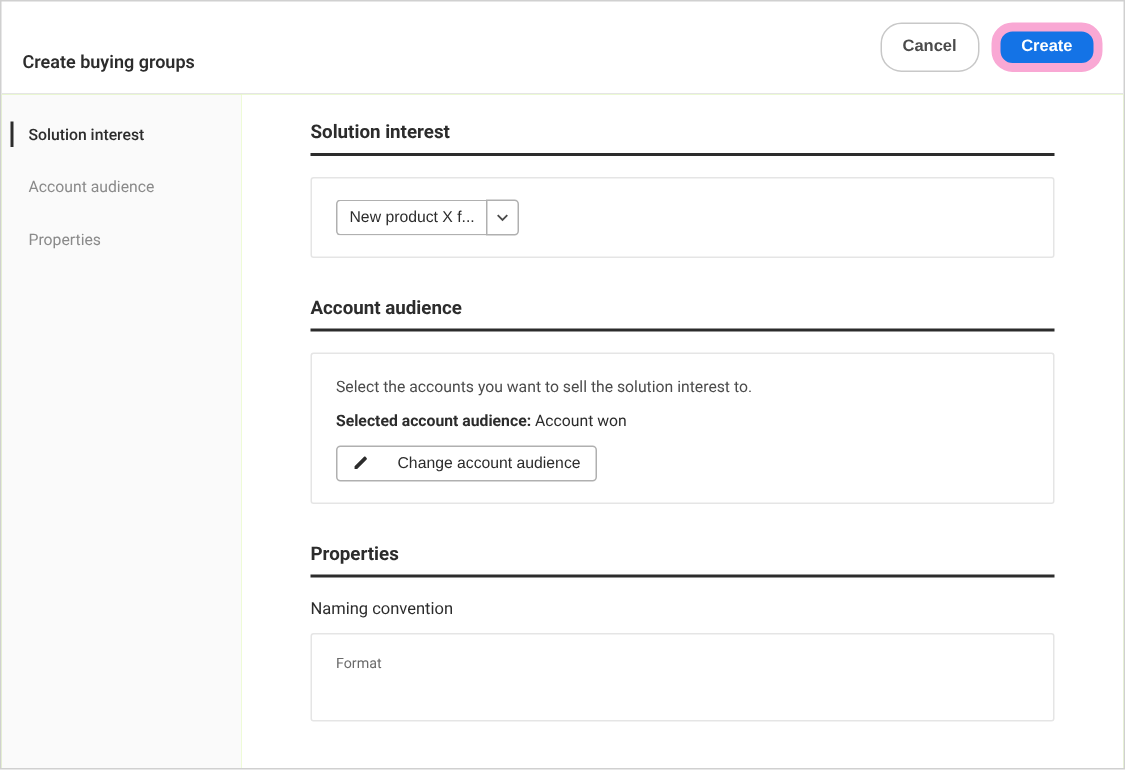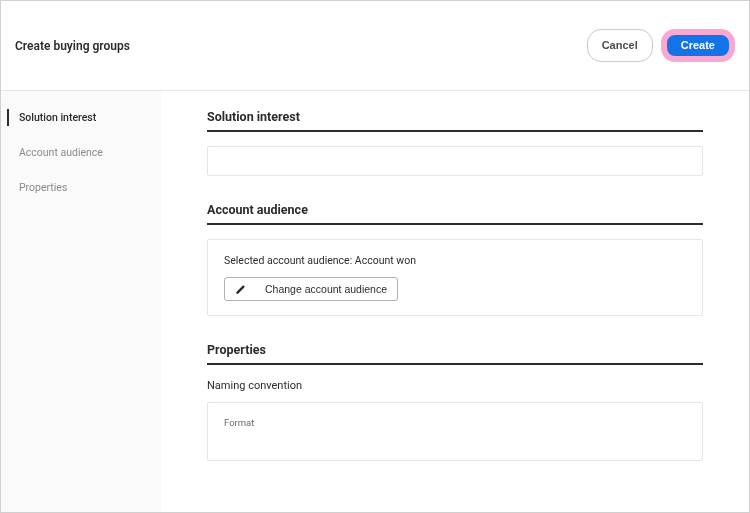--- a/index.html
+++ b/index.html
@@ -8,23 +8,23 @@
     font-family: -apple-system, BlinkMacSystemFont, "Segoe UI", Roboto, Helvetica, Arial, sans-serif;
     background: #fff;
     width: 750px;
     height: 513px;
     border: 1px solid #d0d0d0;
     overflow: hidden;
     color: #2c2c2c;
   }
   .header {
     display: flex;
-    align-items: center;
+    align-items: flex-end;
     justify-content: space-between;
-    padding: 28px 14px;
+    padding: 14px 14px;
     border-bottom: 1px solid #e5e5e5;
   }
   .title {
     font-size: 12px;
     font-weight: 600;
     color: #2c2c2c;
   }
   .actions {
     display: flex;
     gap: 8px;
@@ -142,21 +142,21 @@
   .chev path {
     stroke: #4b4b4b;
     stroke-width: 1.5;
     fill: none;
   }
   .selected-line {
     font-size: 10.5px;
     color: #2c2c2c;
     margin: 0 0 10px 0;
   }
-  .selected-line .bold { font-weight: 400; }
+  .selected-line .bold { font-weight: 700; }
   .change-btn {
     display: inline-flex;
     align-items: center;
     gap: 19px;
     border: 1px solid #b0b0b0;
     background: #fff;
     font-size: 10.5px;
     color: #2c2c2c;
     padding: 5px 10px;
     border-radius: 3px;
@@ -203,27 +203,36 @@
       <div class="nav-item">Properties</div>
     </div>
   </nav>
 
   <main class="main">
 
     <section class="section">
       <div class="section-title">Solution interest</div>
       <div class="section-rule"></div>
       <div class="card">
+        <div class="combo">
+          <input type="text" class="combo-input" readonly="" value="New product X f..." style="">
+          <div class="combo-btn">
+            <svg class="chev" viewBox="0 0 10 10">
+                <path d="M1 3 L5 7 L9 3"></path>
+              </svg>
+          </div>
+        </div>
       </div>
     </section>
 
     <section class="section">
       <div class="section-title">Account audience</div>
       <div class="section-rule"></div>
       <div class="card">
+        <p class="helptext" style="margin-bottom:8px;">Select the accounts you want to sell the solution interest to.</p>
         <p class="selected-line">
           <span class="bold">Selected account audience:</span>
           <span>Account won</span>
         </p>
         <button class="change-btn">
           <svg class="pencil" viewBox="0 0 16 16">
               <path d="M2 11.5 L2 14 L4.5 14 L12.5 6 L10 3.5 Z M13.7 4.8 C14.1 4.4 14.1 3.8 13.7 3.4 L12.6 2.3 C12.2 1.9 11.6 1.9 11.2 2.3 L10 3.5 L12.5 6 Z"></path>
             </svg>
           <span>Change account audience</span>
         </button>

